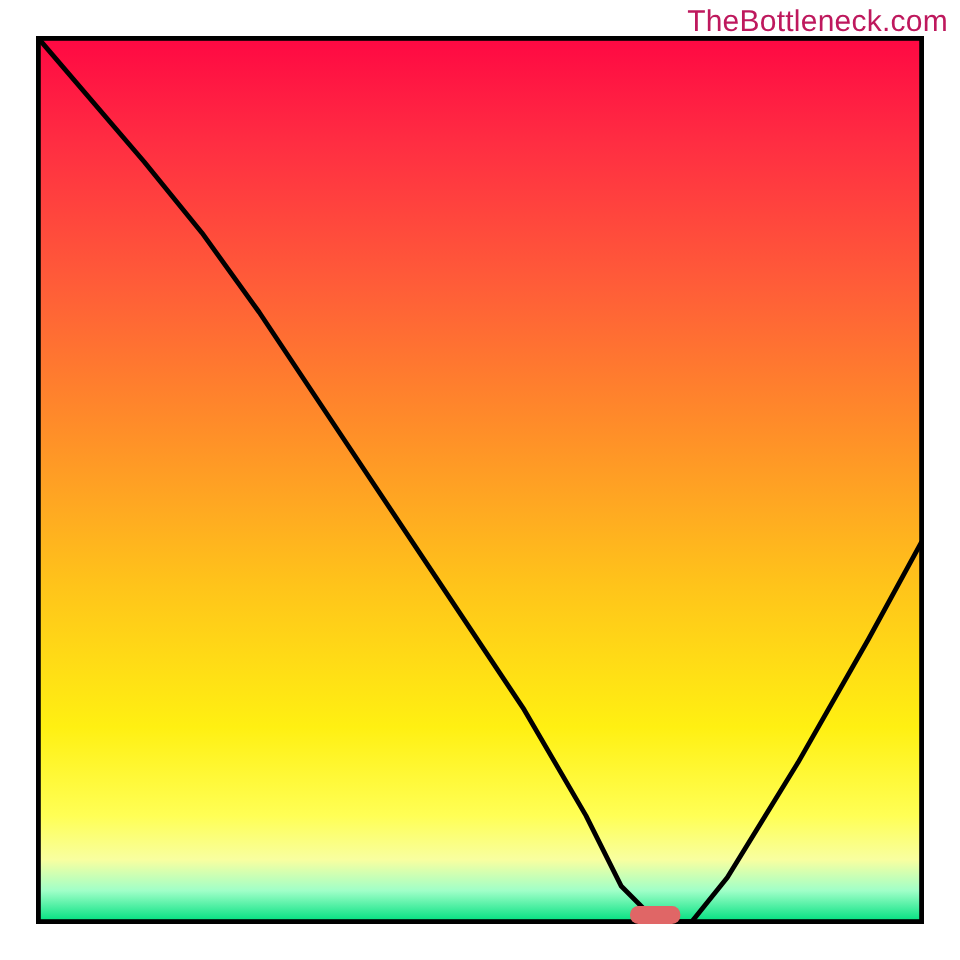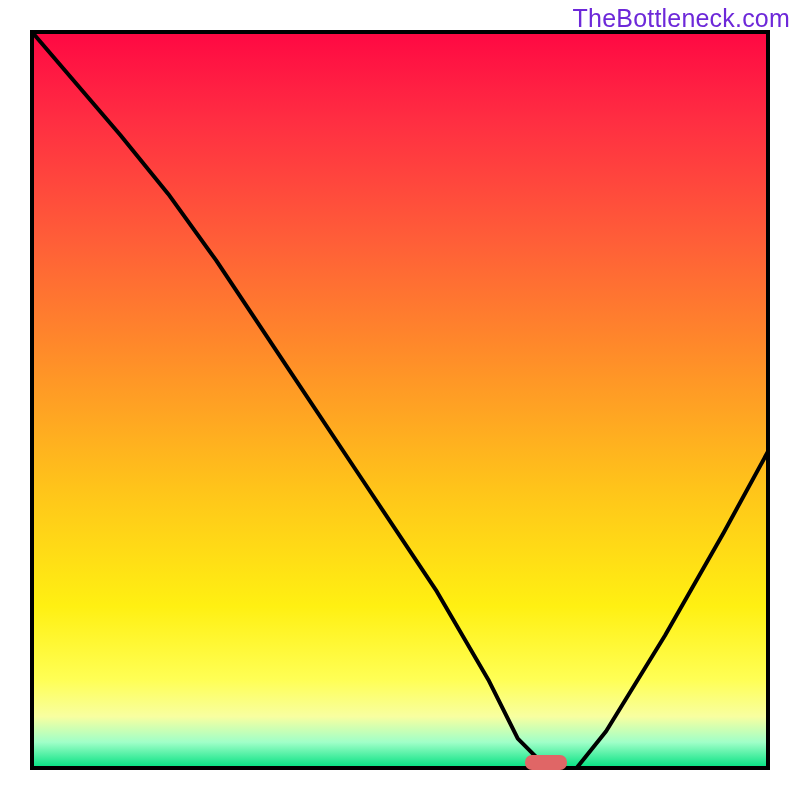--- a/index.html
+++ b/index.html
@@ -14,21 +14,21 @@
     position: relative;
     width: 800px;
     height: 800px;
   }
   .watermark {
     position: absolute;
     top: 4px;
     right: 10px;
     font-size: 25px;
     font-weight: 500;
-    color: #6d28d9;
+    color: #be185d;
     z-index: 3;
     letter-spacing: 0.2px;
   }
   svg.chart {
     position: absolute;
     left: 0;
     top: 0;
     width: 800px;
     height: 800px;
   }

